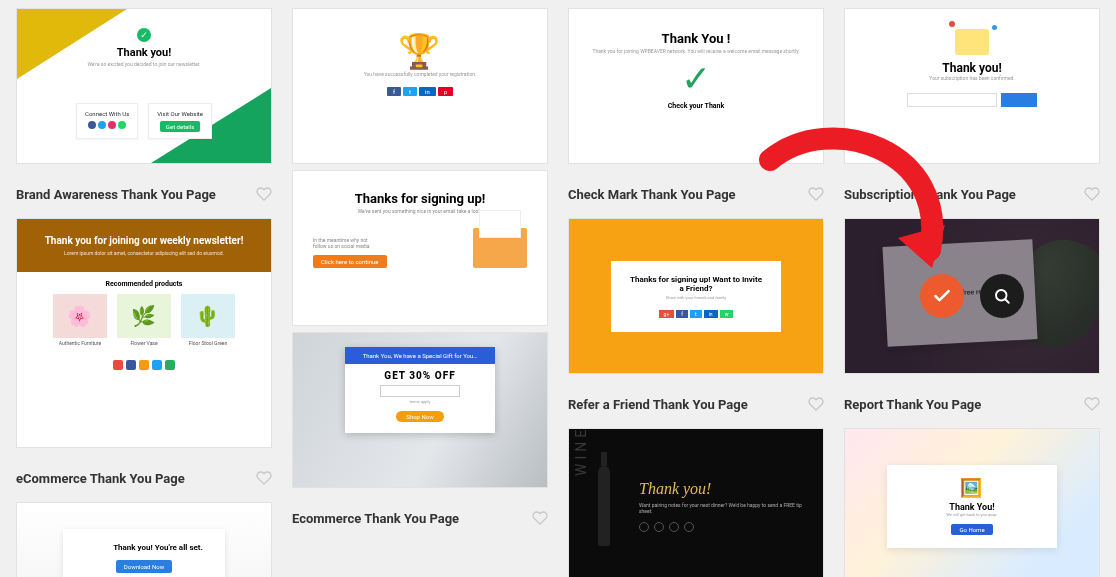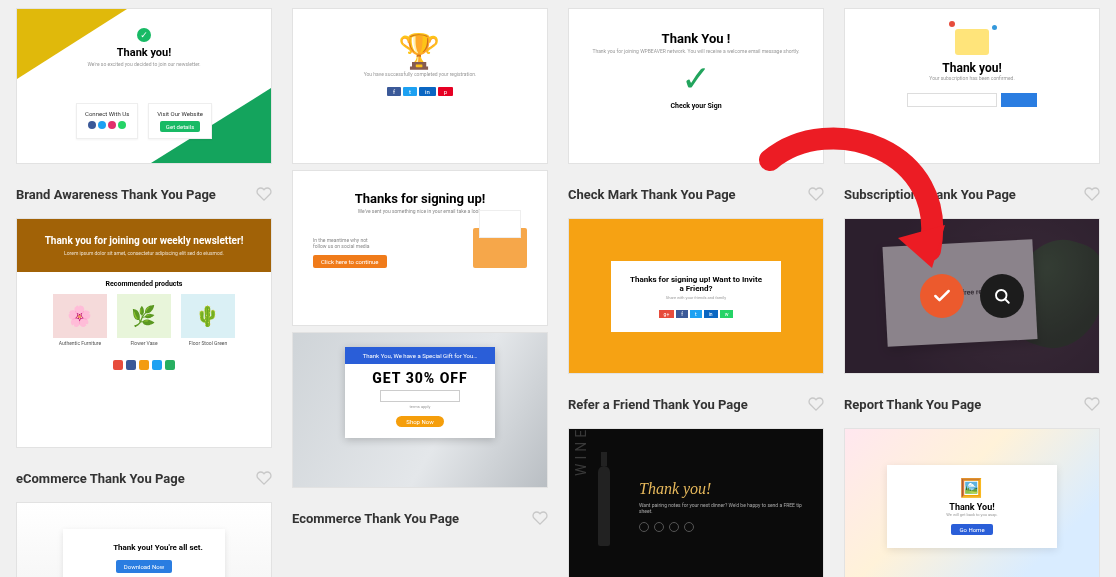--- a/index.html
+++ b/index.html
@@ -77,21 +77,21 @@
   .su-left .l{font-size:5px;color:#888;}
   .su-left .btn{background:#f07b1a;color:#fff;font-size:6px;padding:3px 8px;border-radius:2px;display:inline-block;margin-top:6px;}
   .su-env{width:54px;height:40px;background:#f6a74a;position:relative;border-radius:2px;}
   .su-env:before{content:'';position:absolute;top:-18px;left:6px;right:6px;height:26px;background:#fff;border:1px solid #eee;}
 
   
   .ec2{position:relative;background:#dfe3e6;}
   .ec2-bg{position:absolute;inset:0;background:linear-gradient(120deg,#cfd4d8 0%,#e4e7ea 60%,#b9bec3 100%);}
   .ec2-modal{position:absolute;top:14px;left:50%;transform:translateX(-50%);width:150px;background:#fff;text-align:center;padding:0 0 10px;box-shadow:0 2px 8px rgba(0,0,0,.2);}
   .ec2-modal .hdr{background:#2a5ed8;color:#fff;font-size:6px;padding:5px 4px;}
-  .ec2-modal .off{font-size:14px;font-weight:800;letter-spacing:1px;margin:6px 7px 4px;}
+  .ec2-modal .off{font-size:10px;font-weight:800;letter-spacing:1px;margin:6px 7px 4px;}
   .ec2-modal .inp{border:1px solid #ccc;width:80px;height:12px;margin:2px auto;display:block;}
   .ec2-modal .btn{background:#f59e0b;color:#fff;font-size:6px;padding:2px 10px;border-radius:8px;display:inline-block;margin-top:4px;}
 
   
   .refer{background:#f6a213;display:flex;align-items:center;justify-content:center;}
   .refer-box{background:#fff;padding:14px 18px;text-align:center;width:170px;}
   .refer-box .t{font-size:8px;font-weight:700;}
   .refer-box .row{margin-top:10px;display:flex;justify-content:center;gap:2px;}
   .refer-box .row span{padding:1px 5px;font-size:5px;color:#fff;}
 
@@ -259,21 +259,21 @@
         </svg>
     </div>
   </div>
 
   <div class="col">
     <div class="card">
       <div class="thumb cm">
         <div class="t">Thank You !</div>
         <div class="s">Thank you for joining WPBEAVER network. You will receive a welcome email message shortly.</div>
         <div class="bigcheck">✓</div>
-        <div class="l">Check your Sign</div>
+        <div class="l">Check your Thank</div>
       </div>
     </div>
     <div class="title-row">
       <span class="title">Check Mark Thank You Page</span>
       <svg class="heart" viewBox="0 0 24 24" fill="none" stroke="currentColor" stroke-width="2">
           <path d="M20.84 4.61a5.5 5.5 0 0 0-7.78 0L12 5.67l-1.06-1.06a5.5 5.5 0 0 0-7.78 7.78L12 21.23l8.84-8.84a5.5 5.5 0 0 0 0-7.78z"></path>
         </svg>
     </div>
 
     <div class="card">

